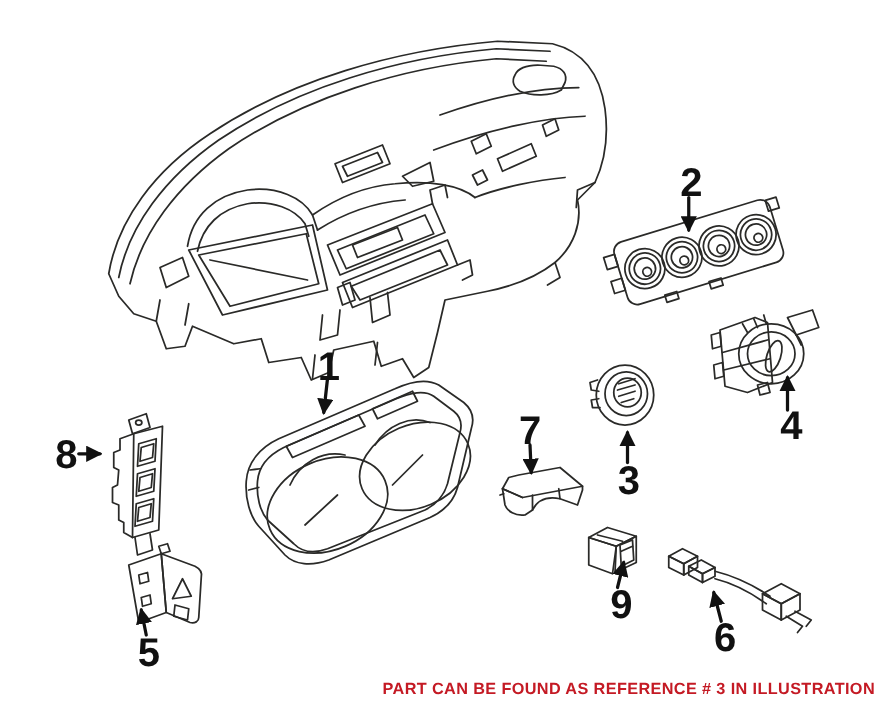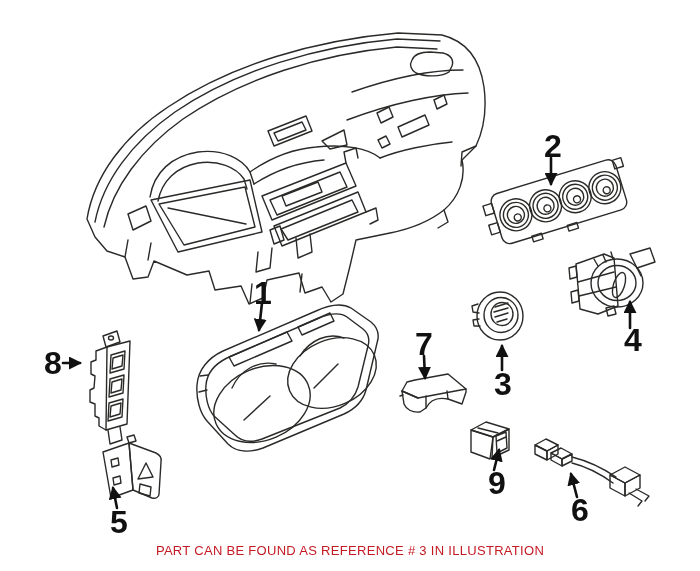--- a/index.html
+++ b/index.html
@@ -3,22 +3,22 @@
 <meta charset="utf-8">
 <style>
   html,body{margin:0;padding:0;background:#ffffff;}
   .stage{position:relative;width:700px;height:571px;background:#ffffff;overflow:hidden;
          font-family:"Liberation Sans", sans-serif;}
   .stage svg{position:absolute;left:0;top:0;}
   .art{fill:none;stroke:#2a2a28;stroke-width:1.4;stroke-linejoin:round;stroke-linecap:round;}
   .arrow{stroke:#111111;stroke-width:2.6;}
   .callout{position:absolute;transform:translate(-50%,-50%);color:#111111;
            font-weight:700;font-size:32px;line-height:1;letter-spacing:0;}
-  .caption{position:absolute;left:0;top:543px;width:700px;text-align:center;
-           color:#c41a24;font-weight:400;font-size:13px;letter-spacing:0.3px;}
+  .caption{position:absolute;left:0;top:543px;width:700px;text-align:right;
+           color:#c41a24;font-weight:700;font-size:13px;letter-spacing:0.3px;}
 </style>
 </head>
 <body>
 
 <div class="stage">
 
   <svg width="700" height="571" viewBox="0 0 700 571">
     <defs>
       <marker id="ah" viewBox="0 0 10 10" refX="8.5" refY="5" markerWidth="5" markerHeight="5" orient="auto-start-reverse">
         <path d="M0,0 L10,5 L0,10 Z" fill="#111111" stroke="none"></path>

